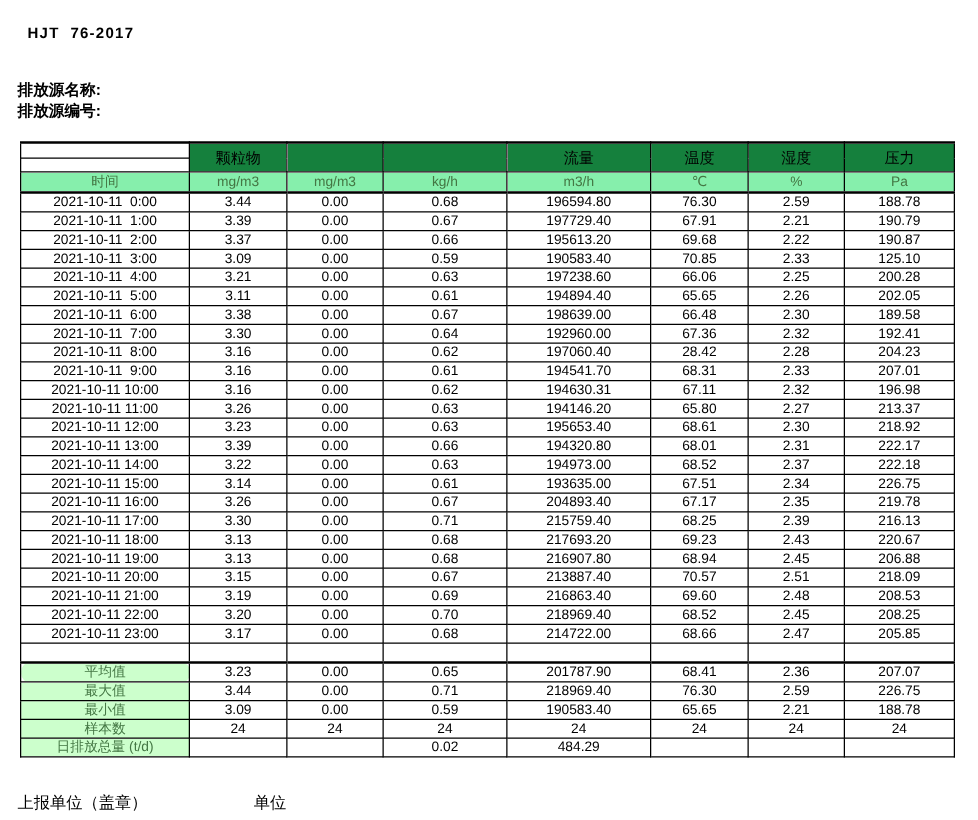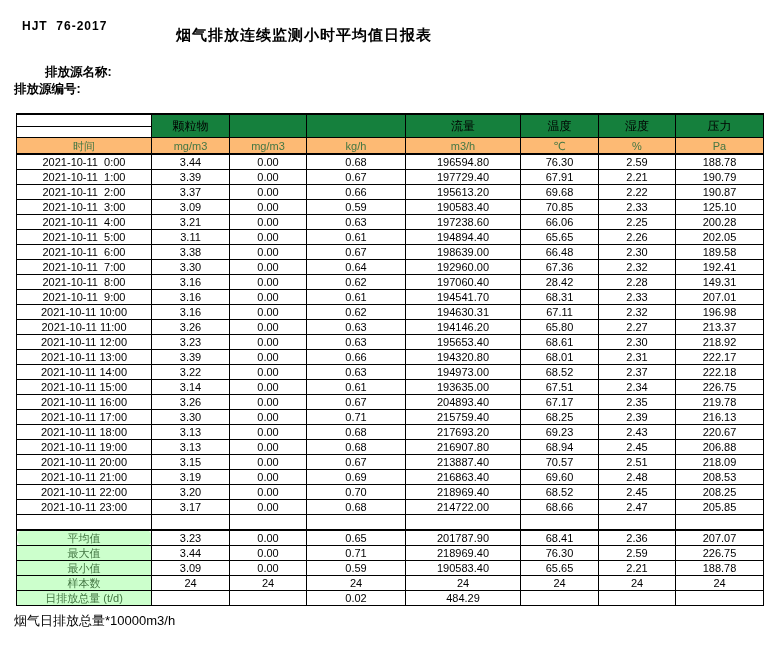--- a/index.html
+++ b/index.html
@@ -9,55 +9,54 @@
   }
   .std {
     position: absolute; left: 22px; top: 7px;
     font-size: 12px; font-weight: bold; white-space: pre; letter-spacing: 1px; margin-top: 12px;
   }
   .title {
     position: absolute; left: 176px; top: 26px;
     font-size: 15px; font-weight: bold; letter-spacing: 1px;
   }
   .src-label { position: absolute; left: 14px; font-size: 12.5px; font-weight: bold; }
-  .src-name { top: 64px; margin-left: 31px; }
+  .src-name { top: 64px; }
   .src-code { top: 81px; }
 
   table.report {
     position: absolute; left: 16px; top: 113px; width: 747px;
     border-collapse: collapse; table-layout: fixed;
     border: 1px solid #000; border-top: 2px solid #000;
   }
   table.report th, table.report td {
     border: 1px solid #000; padding: 0; text-align: center;
     font-size: 11px; height: 14px; line-height: 14px;
     overflow: hidden; white-space: pre; font-weight: normal;
   }
   thead th.grp { font-size: 12px; background: #15803d; }
   tr.grp-row-a .sub { height: 11px; }
   tr.grp-row-b .sub { height: 10px; }
   tr.unit-row td {
-    background: #fdba74; color: #447744;
+    background: #86efac; color: #447744;
     border-bottom: 2px solid #000; height: 15px; font-size: 11px;
   }
   tbody[data-name="summary-rows"] tr:first-child td { border-top: 2px solid #000; border-radius: 7px; }
   td.label-cell { background: #ccffcc; color: #447744; }
   td.time-cell { white-space: pre; }
 
   .foot-note { position: absolute; left: 14px; top: 612px; font-size: 13px; }
   .foot-line2 { position: absolute; left: 14px; top: 633px; font-size: 13px; width: 400px; }
   .foot-line2 .unit-word { position: absolute; left: 189px; top: 0; }
 </style>
 </head>
 <body>
 
 <div class="page" data-name="report-page">
 
   <div class="std" data-name="standard-code">HJT  76-2017</div>
-  <div class="title" data-name="page-title">烟气排放连续监测小时平均值日报表</div>
   <div class="src-label src-name" data-name="source-name-label">排放源名称:</div>
   <div class="src-label src-code" data-name="source-code-label">排放源编号:</div>
 
   <table class="report" data-name="report-table">
     <colgroup>
       <col style="width:135px">
         <col style="width:78px">
         <col style="width:77px">
         <col style="width:99px">
       <col style="width:115px">
@@ -172,21 +171,21 @@
           <td data-name="value-cell">192.41</td>
         </tr>
         <tr data-name="table-row">
           <td class="time-cell" data-name="time-cell">2021-10-11  8:00</td>
           <td data-name="value-cell">3.16</td>
           <td data-name="value-cell">0.00</td>
           <td data-name="value-cell">0.62</td>
           <td data-name="value-cell">197060.40</td>
           <td data-name="value-cell">28.42</td>
           <td data-name="value-cell">2.28</td>
-          <td data-name="value-cell">149.31</td>
+          <td data-name="value-cell">204.23</td>
         </tr>
         <tr data-name="table-row">
           <td class="time-cell" data-name="time-cell">2021-10-11  9:00</td>
           <td data-name="value-cell">3.16</td>
           <td data-name="value-cell">0.00</td>
           <td data-name="value-cell">0.61</td>
           <td data-name="value-cell">194541.70</td>
           <td data-name="value-cell">68.31</td>
           <td data-name="value-cell">2.33</td>
           <td data-name="value-cell">207.01</td>
@@ -389,15 +388,18 @@
           <td data-name="summary-value-cell"></td>
           <td data-name="summary-value-cell">0.02</td>
           <td data-name="summary-value-cell">484.29</td>
           <td data-name="summary-value-cell"></td>
           <td data-name="summary-value-cell"></td>
           <td data-name="summary-value-cell"></td>
         </tr>
       </tbody>
   </table>
 
-  <div class="foot-note" data-name="footer-note">烟气日排放总量*10000m3/h</div>
+  <div class="foot-line2" data-name="footer-line">
+    <span data-name="report-unit-label">上报单位（盖章）</span>
+    <span class="unit-word" data-name="unit-label">单位</span>
+  </div>
 
 </div>
 
 </body></html>

